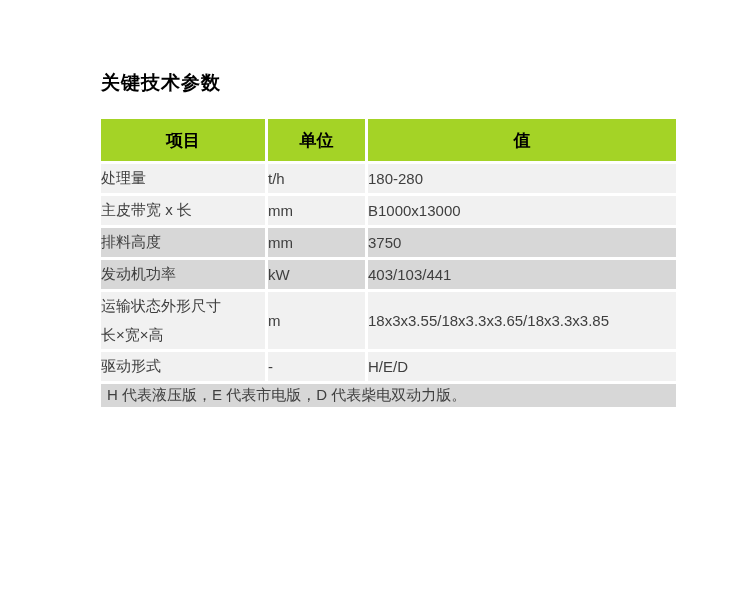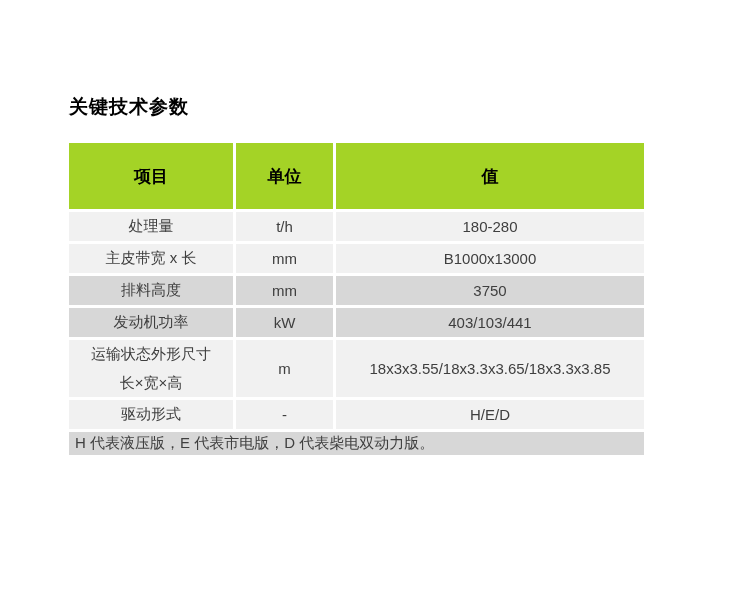--- a/index.html
+++ b/index.html
@@ -9,23 +9,22 @@
     font-family: "Liberation Sans", "DejaVu Sans", sans-serif;
   }
   body {
     width: 750px;
     height: 600px;
     position: relative;
     overflow: hidden;
   }
   .content {
     position: absolute;
-    left: 69px;
+    left: 101px;
     top: 70px;
-    margin-top: 24px;
   }
   .page-title {
     font-size: 19px;
     font-weight: bold;
     color: #000000;
     margin: 0;
     letter-spacing: 1px;
   }
   table.spec-table {
     border-collapse: separate;
@@ -39,27 +38,26 @@
   col.c2 { width: 97px; }
   col.c3 { width: 308px; }
   th {
     background: var(--header-green, #a4d326);
     height: 42px;
     font-size: 17px;
     font-weight: bold;
     color: #000000;
     text-align: center;
     vertical-align: middle;
-    padding: 12px;
+    padding: 0;
   }
   td {
     height: 29px;
     font-size: 15px;
     color: var(--text-dark, #3f3f3f);
-    text-align: center;
     vertical-align: middle;
     padding: 0;
   }
   tr.light td { background: var(--row-light, #f1f1f1); }
   tr.dark  td { background: var(--row-dark, #d7d7d7); }
   tr.tall td { height: 54px; }
   td.item { white-space: pre-line; line-height: 1.9; }
   td.footnote {
     text-align: left;
     padding-left: 6px;

